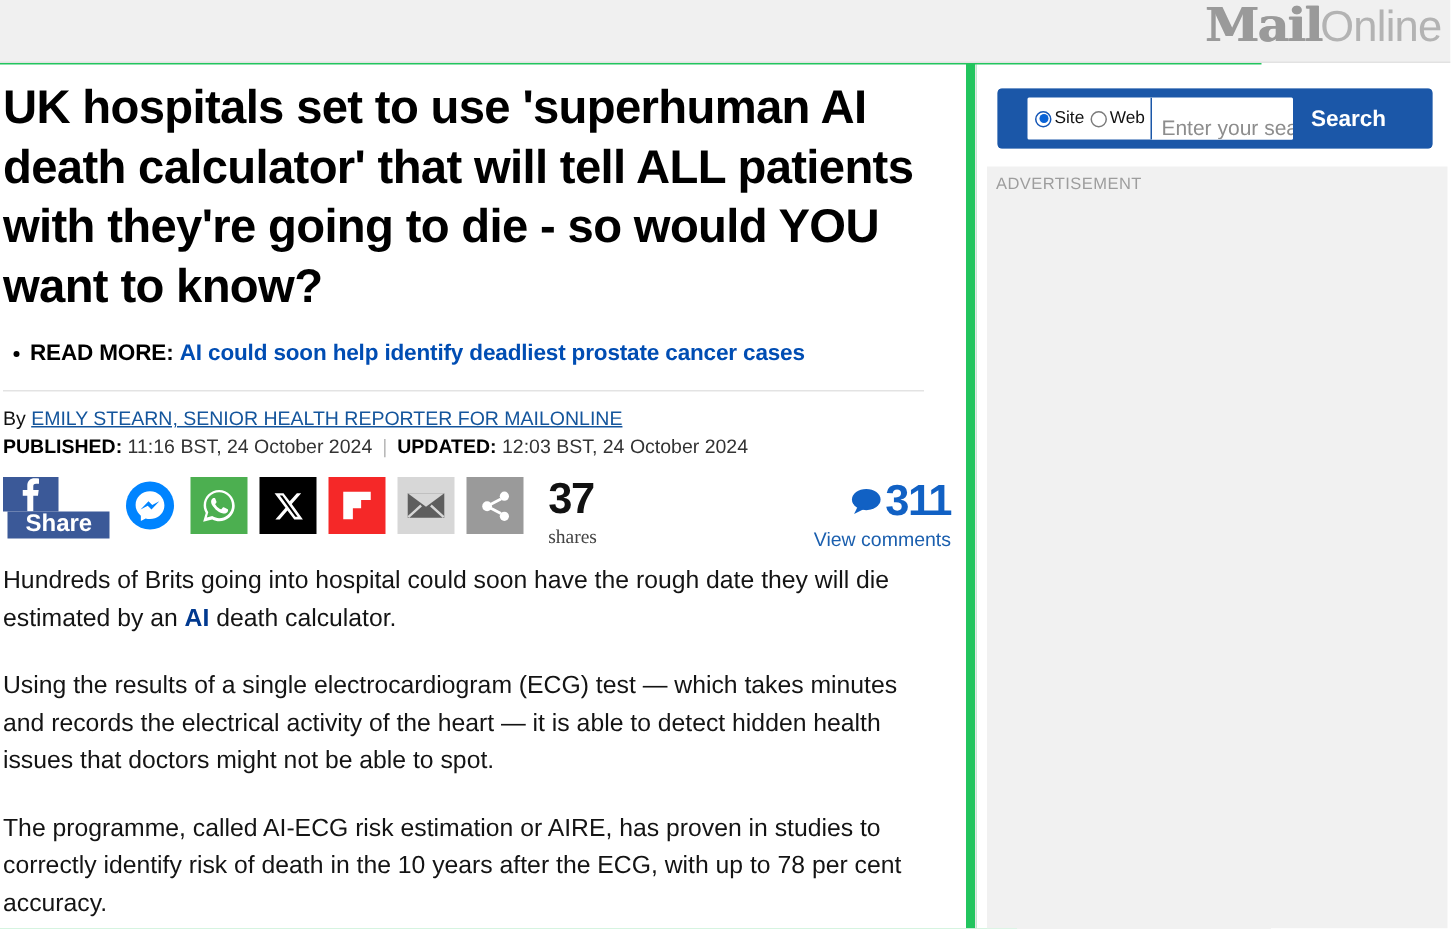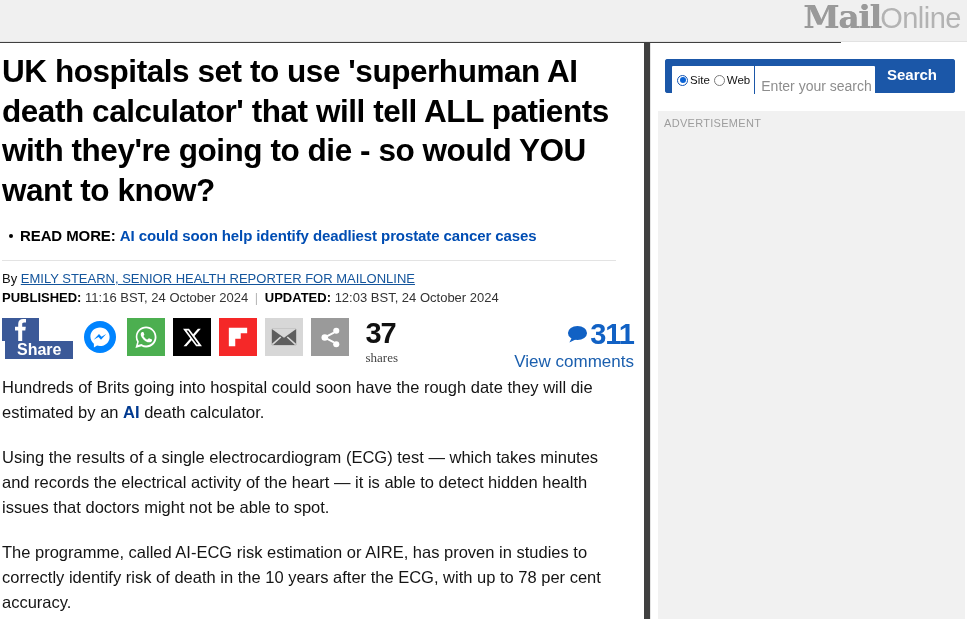--- a/index.html
+++ b/index.html
@@ -7,21 +7,21 @@
     padding: 0;
     background: #ffffff;
   }
   body {
     width: 967px;
     height: 619px;
     overflow: hidden;
     font-family: "Liberation Sans", sans-serif;
     color: #000;
   }
-  .page { position: relative; width: 841px; height: 619px; background:#404040; }
+  .page { position: relative; width: 841px; height: 619px; background:#22c55e; }
 
   
   .masthead {
     position: absolute; left:0; top:0; width:967px; height:42px;
     background:#f0f0f0;
     border-bottom:1px solid #e2e2e2;
     box-sizing:border-box;
   }
   .logo {
     position:absolute; right:6px; top:2px;
@@ -63,23 +63,23 @@
     background:#fff;
     box-sizing:border-box;
   }
 
   
   .search-wrap {
     position:absolute; left:14px; top:16px;
     width:290px; height:34px;
     background:#1b57a8;
     border-radius:3px;
-    display:flex; align-items:flex-start;
+    display:flex; align-items:center;
     box-sizing:border-box;
-    padding:7px;
+    padding:20px;
     box-shadow: inset 0 0 0 1px #1b57a8;
   }
   .search-fields {
     display:flex; align-items:center;
     background:#fff; height:28px; flex:1;
     border-radius:1px;
     overflow:hidden;
   }
   .radio-group {
     display:flex; align-items:center; gap:4px;
@@ -219,21 +219,21 @@
     position:absolute; right:2px; top:2px;
     text-align:right; cursor:pointer;
   }
   .comments .top { display:flex; align-items:center; justify-content:flex-end; gap:2px;}
   .comments .n {
     font-size:29px; font-weight:bold; color:#1161c4;
     font-family:"Liberation Sans", sans-serif; letter-spacing:-1px;
     line-height:28px;
   }
   .comments .lbl {
-    font-size:17px; color:#1b5fae; margin-top:4px;
+    font-size:13px; color:#1b5fae; margin-top:4px;
     font-family:"Liberation Sans", sans-serif;
     margin-left:44px;
   }
 
   
   .article { padding:0 20px 0 2px; }
   .article p {
     margin:0 0 20px 0;
     font-size:16.5px;
     line-height:25px;

